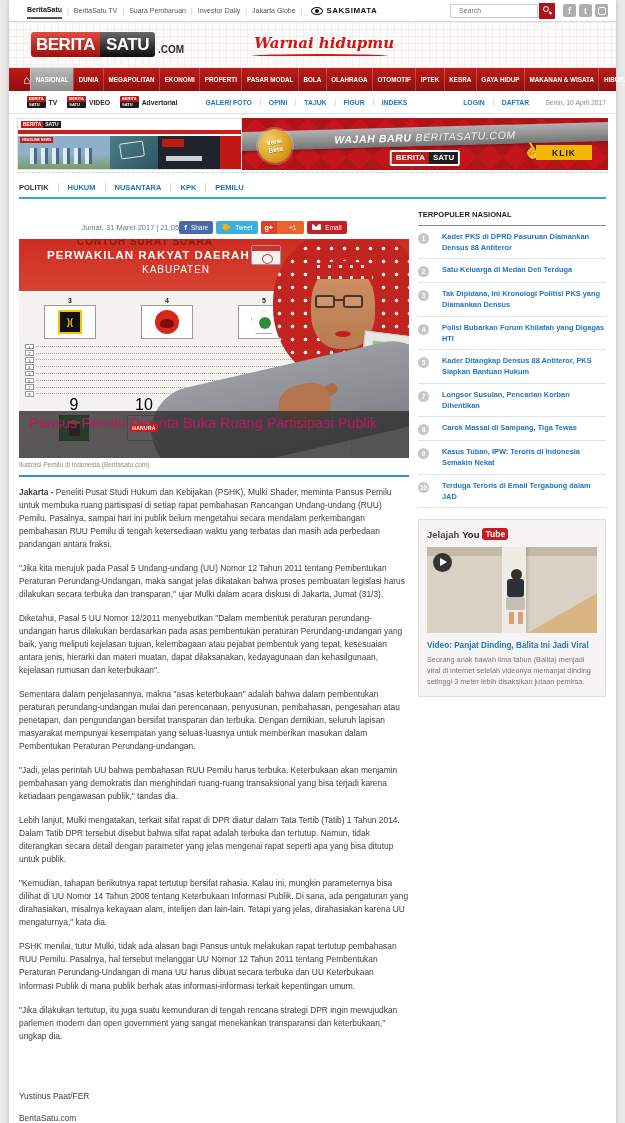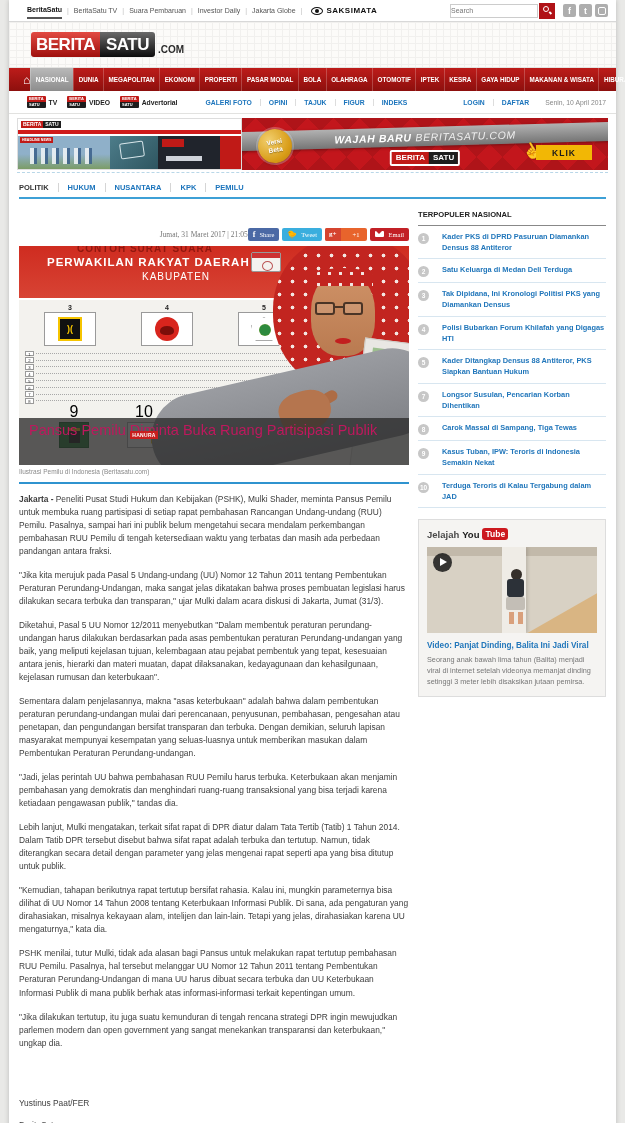--- a/index.html
+++ b/index.html
@@ -8,21 +8,21 @@
 
   
   .topbar { height:22px; display:flex; align-items:center; padding:0 8px 0 18px; background:#fff; border-bottom:1px solid #d8d8d8; font-size:7px; color:#555; }
   .tb-link { padding:4px 0; cursor:pointer; white-space:nowrap; }
   .tb-link.active { font-weight:bold; color:#111; border-bottom:2px solid #555; }
   .tb-sep { color:#c0c0c0; margin:0 5px; }
   .saksimata { display:flex; align-items:center; gap:3px; margin-left:4px; font-weight:bold; color:#111; font-size:8px; letter-spacing:.5px; }
   .eye { width:12px; height:8px; border:1.5px solid #111; border-radius:50%; position:relative; }
   .eye::after { content:""; position:absolute; left:3px; top:1px; width:4px; height:4px; background:#111; border-radius:50%; }
   .search-wrap { margin-left:auto; display:flex; align-items:center; }
-  .search-input { width:88px; height:14px; border:1px solid #ccc; font-size:7px; padding:0 0; color:#888; font-family:"Liberation Sans",sans-serif; }
+  .search-input { width:88px; height:14px; border:1px solid #ccc; font-size:7px; padding:0 8px; color:#888; font-family:"Liberation Sans",sans-serif; }
   .search-btn { width:16px; height:16px; background:#b01217; border:none; margin-left:1px; position:relative; cursor:pointer; }
   .mag { position:absolute; left:4px; top:3px; width:6px; height:6px; border:1.5px solid #fff; border-radius:50%; }
   .mag::after { content:""; position:absolute; left:5px; top:5px; width:3px; height:1.5px; background:#fff; transform:rotate(45deg); }
   .socials { display:flex; gap:3px; margin-left:8px; }
   .soc { width:13px; height:13px; background:#aeaeae; border-radius:2px; color:#fff; font-size:9px; font-weight:bold; display:flex; align-items:center; justify-content:center; cursor:pointer; }
   .soc-ig { position:relative; }
   .soc-ig::after { content:""; width:6px; height:6px; border:1.5px solid #fff; border-radius:2px; }
 
   
   .logoband { height:46px; background:#fcfbf9; display:flex; align-items:center; padding-left:22px; border-bottom:1px solid #e4e4e2;
@@ -96,21 +96,21 @@
   .cat-item { font-size:7.5px; font-weight:bold; color:#1b74bc; padding:0 9px; border-left:1px solid #d5d5d5; cursor:pointer; }
   .cat-item:first-child { border-left:none; padding-left:0; }
   .cat-item.active { color:#333; }
   .catline { height:2px; background:#3da0d6; }
 
   
   .main { display:flex; padding:6px 10px 0; gap:9px; }
   .leftcol { width:390px; flex-shrink:0; }
   .sidebar { width:188px; flex-shrink:0; }
 
-  .art-meta { display:flex; justify-content:flex-end; align-items:center; height:16px; margin-top:21px;font-family:Liberation Serif, serif; }
+  .art-meta { display:flex; justify-content:center; align-items:center; height:16px; margin-top:14px; }
   .art-date { font-size:7.5px; color:#777; }
   .share { display:flex; gap:3px; }
   .sbtn { height:13px; display:flex; align-items:center; font-size:6.5px; color:#fff; border-radius:2px; padding:0 5px; gap:4px; cursor:pointer; white-space:nowrap; }
   .sbtn .ic { font-weight:bold; font-size:8px; }
   .sbtn-fb { background:#4b69a5; }
   .sbtn-tw { background:#3aaede; }
   .sbtn-gp { background:#e8642c; padding:0; overflow:hidden; }
   .sbtn-gp .ic { background:#d5442f; height:100%; display:flex; align-items:center; padding:0 4px; font-size:7px; }
   .sbtn-gp .lb { padding:0 8px; }
   .sbtn-em { background:#c22026; }
@@ -227,20 +227,21 @@
       <span class="soc soc-ig"></span>
     </span>
   </div>
 
   <div class="logoband">
     <div class="logo">
       <span class="logo-berita">BERITA</span>
       <span class="logo-satu">SATU</span>
       <span class="logo-com">.COM</span>
     </div>
+    <div class="tagline">Warnai hidupmu</div>
   </div>
 
   <div class="mainnav">
     <span class="mn-home">⌂</span>
     <span class="mn-item active">NASIONAL</span>
     <span class="mn-item">DUNIA</span>
     <span class="mn-item">MEGAPOLITAN</span>
     <span class="mn-item">EKONOMI</span>
     <span class="mn-item">PROPERTI</span>
     <span class="mn-item">PASAR MODAL</span>
@@ -505,21 +506,21 @@
       <div class="sb-item">
         <span class="sb-num">8</span>
         <span class="sb-link">Carok Massal di Sampang, Tiga Tewas</span>
       </div>
       <div class="sb-item">
         <span class="sb-num">9</span>
         <span class="sb-link">Kasus Tuban, IPW: Teroris di Indonesia Semakin Nekat</span>
       </div>
       <div class="sb-item">
         <span class="sb-num">10</span>
-        <span class="sb-link">Terduga Teroris di Kalau Tergabung dalam JAD</span>
+        <span class="sb-link">Terduga Teroris di Email Tergabung dalam JAD</span>
       </div>
 
       <div class="yt-box">
         <div class="yt-head">
           <span>Jelajah</span>
           <span class="yt-you">You</span>
             <span class="yt-tube">Tube</span>
         </div>
         <div class="yt-thumb">
           <div class="yt-ceil"></div>

